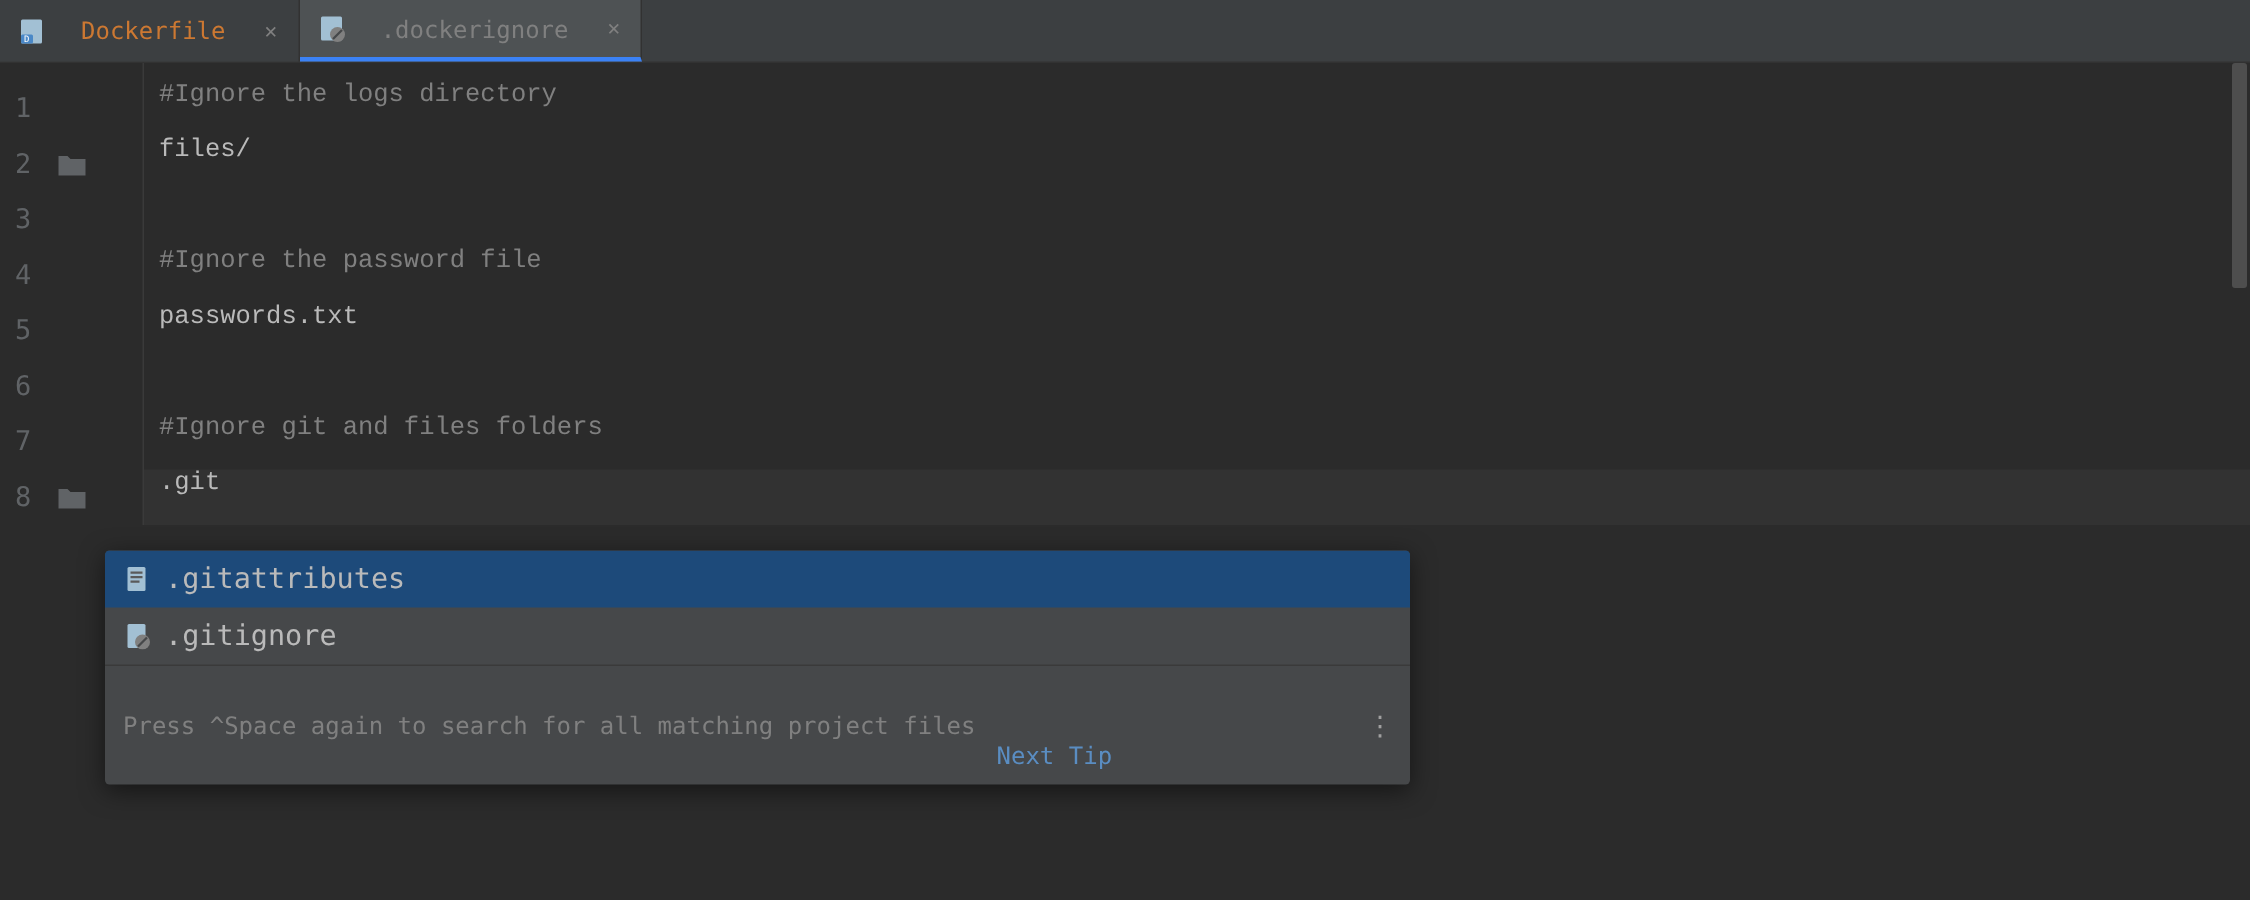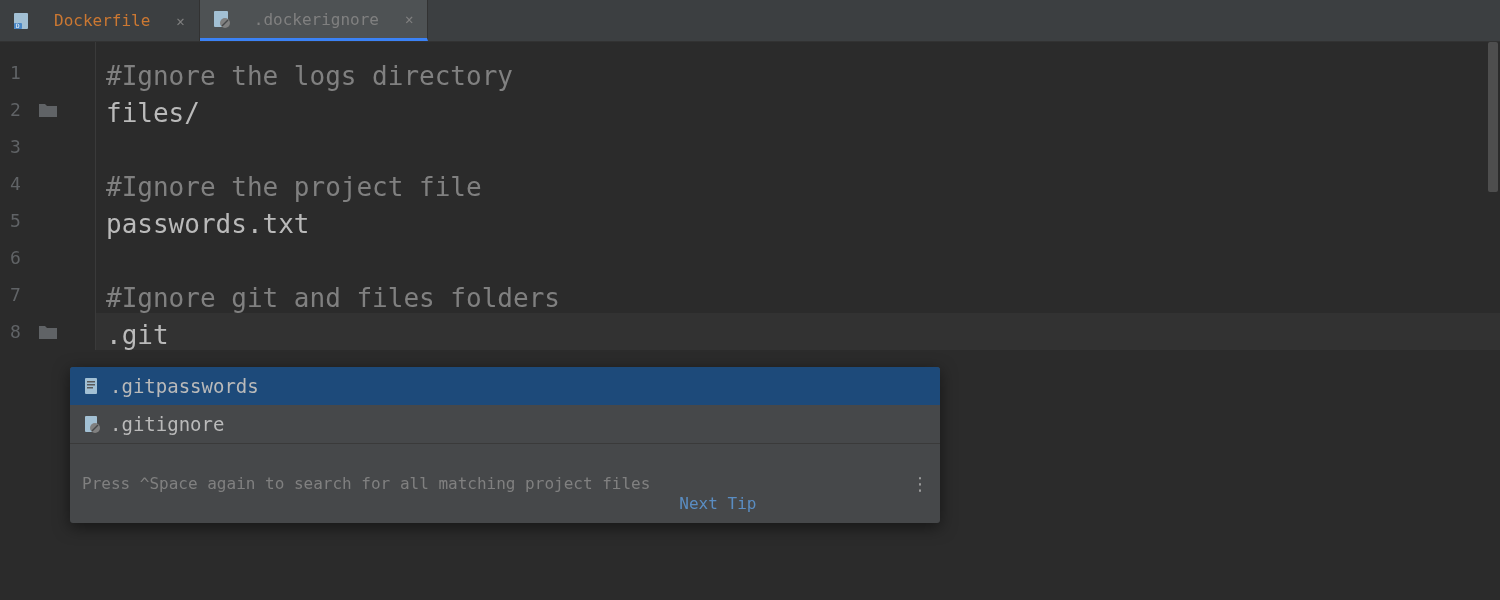--- a/index.html
+++ b/index.html
@@ -88,24 +88,25 @@
       fill: #606366;
     }
     .code-area {
       flex: 1;
       padding-top: 12px;
       position: relative;
     }
     .code-line {
       height: 37px;
       display: flex;
-      align-items: flex-end;
+      align-items: flex-start;
       padding-left: 10px;
-      font-size: 26px;
+      font-size: 17px;
       color: #bababa;
+      font-family: Liberation Mono, monospace;
     }
     .code-line.current {
       background: #323232;
     }
     .comment {
       color: #808080;
     }
     .completion-popup {
       position: absolute;
       left: 70px;
@@ -147,21 +148,21 @@
     .completion-item.selected .completion-text {
       color: #e8e8e8;
     }
     .completion-footer {
       display: flex;
       align-items: center;
       padding: 10px 12px;
       font-size: 16px;
       color: #808080;
       border-top: 1px solid #3a3a3a;
-      gap: 29px;
+      gap: 14px;
     }
     .completion-footer .next-tip {
       color: #5a8dc2;
       cursor: pointer;
       margin-top: 40px;
     }
     .completion-footer .spacer {
       flex: 1;
     }
     .more-icon {
@@ -254,21 +255,21 @@
     <div class="code-line">
         <span class="comment">#Ignore the logs directory</span>
       </div>
     <div class="code-line">
         <span>files/</span>
       </div>
     <div class="code-line">
         <span></span>
       </div>
     <div class="code-line">
-        <span class="comment">#Ignore the project file</span>
+        <span class="comment">#Ignore the password file</span>
       </div>
     <div class="code-line">
         <span>passwords.txt</span>
       </div>
     <div class="code-line">
         <span></span>
       </div>
     <div class="code-line">
         <span class="comment">#Ignore git and files folders</span>
       </div>
@@ -281,21 +282,21 @@
 <div class="completion-popup">
   <div class="completion-item selected">
     <span class="completion-icon">
       <svg width="18" height="18" viewBox="0 0 18 18">
           <rect x="3" y="1" width="12" height="16" rx="1" fill="#a2c0d4"></rect>
           <rect x="5" y="4" width="8" height="1.5" fill="#5a5a5a"></rect>
           <rect x="5" y="7" width="8" height="1.5" fill="#5a5a5a"></rect>
           <rect x="5" y="10" width="6" height="1.5" fill="#5a5a5a"></rect>
         </svg>
     </span>
-    <span class="completion-text"><span class="match">.git</span><span class="rest">passwords</span></span>
+    <span class="completion-text"><span class="match">.git</span><span class="rest">attributes</span></span>
   </div>
   <div class="completion-item">
     <span class="completion-icon">
       <svg width="18" height="18" viewBox="0 0 18 18">
           <rect x="3" y="1" width="12" height="16" rx="1" fill="#a2c0d4"></rect>
           <circle cx="13" cy="13" r="5" fill="#808080"></circle>
           <line x1="10" y1="16" x2="16" y2="10" stroke="#46484a" stroke-width="1.5"></line>
         </svg>
     </span>
     <span class="completion-text"><span class="match">.git</span><span class="rest">ignore</span></span>

